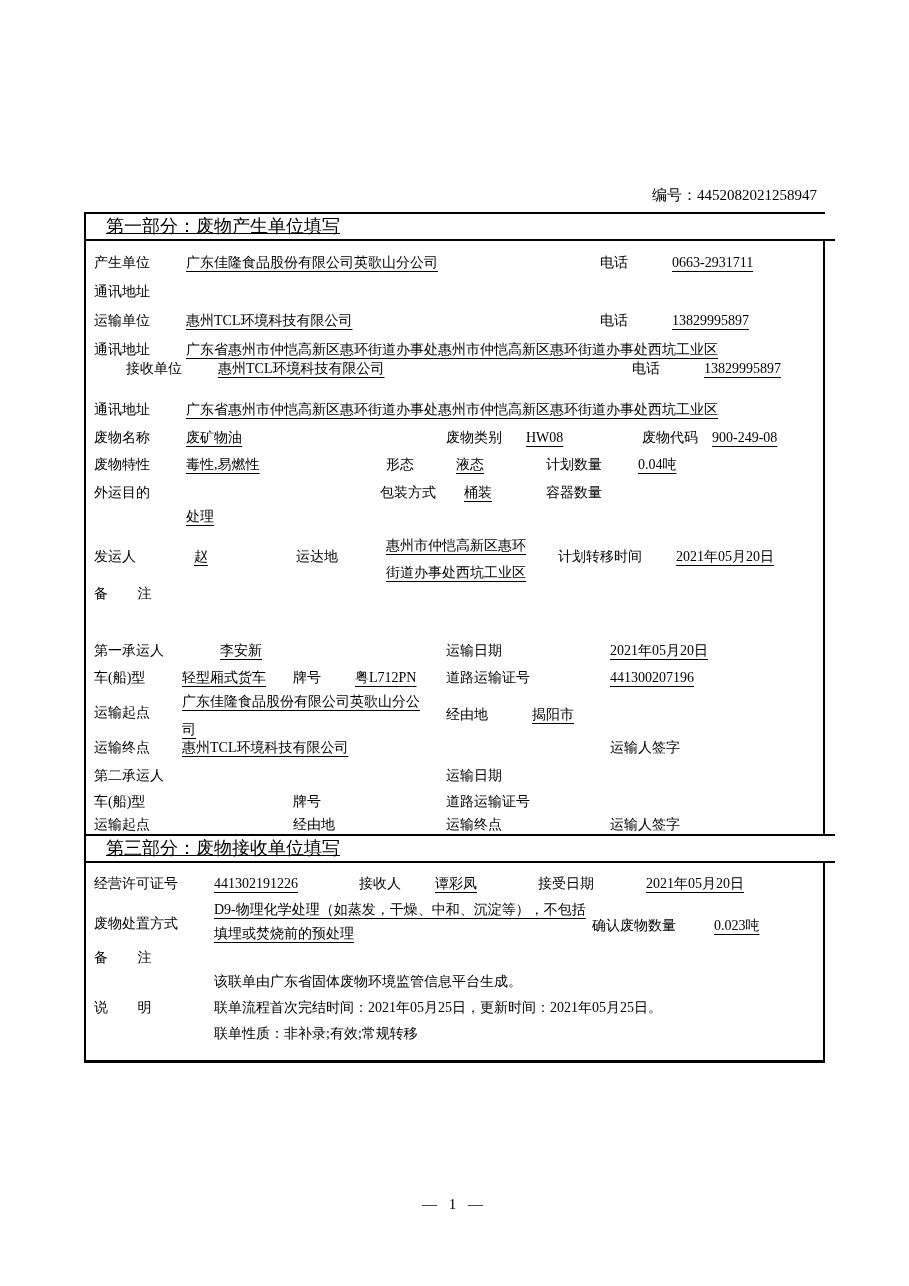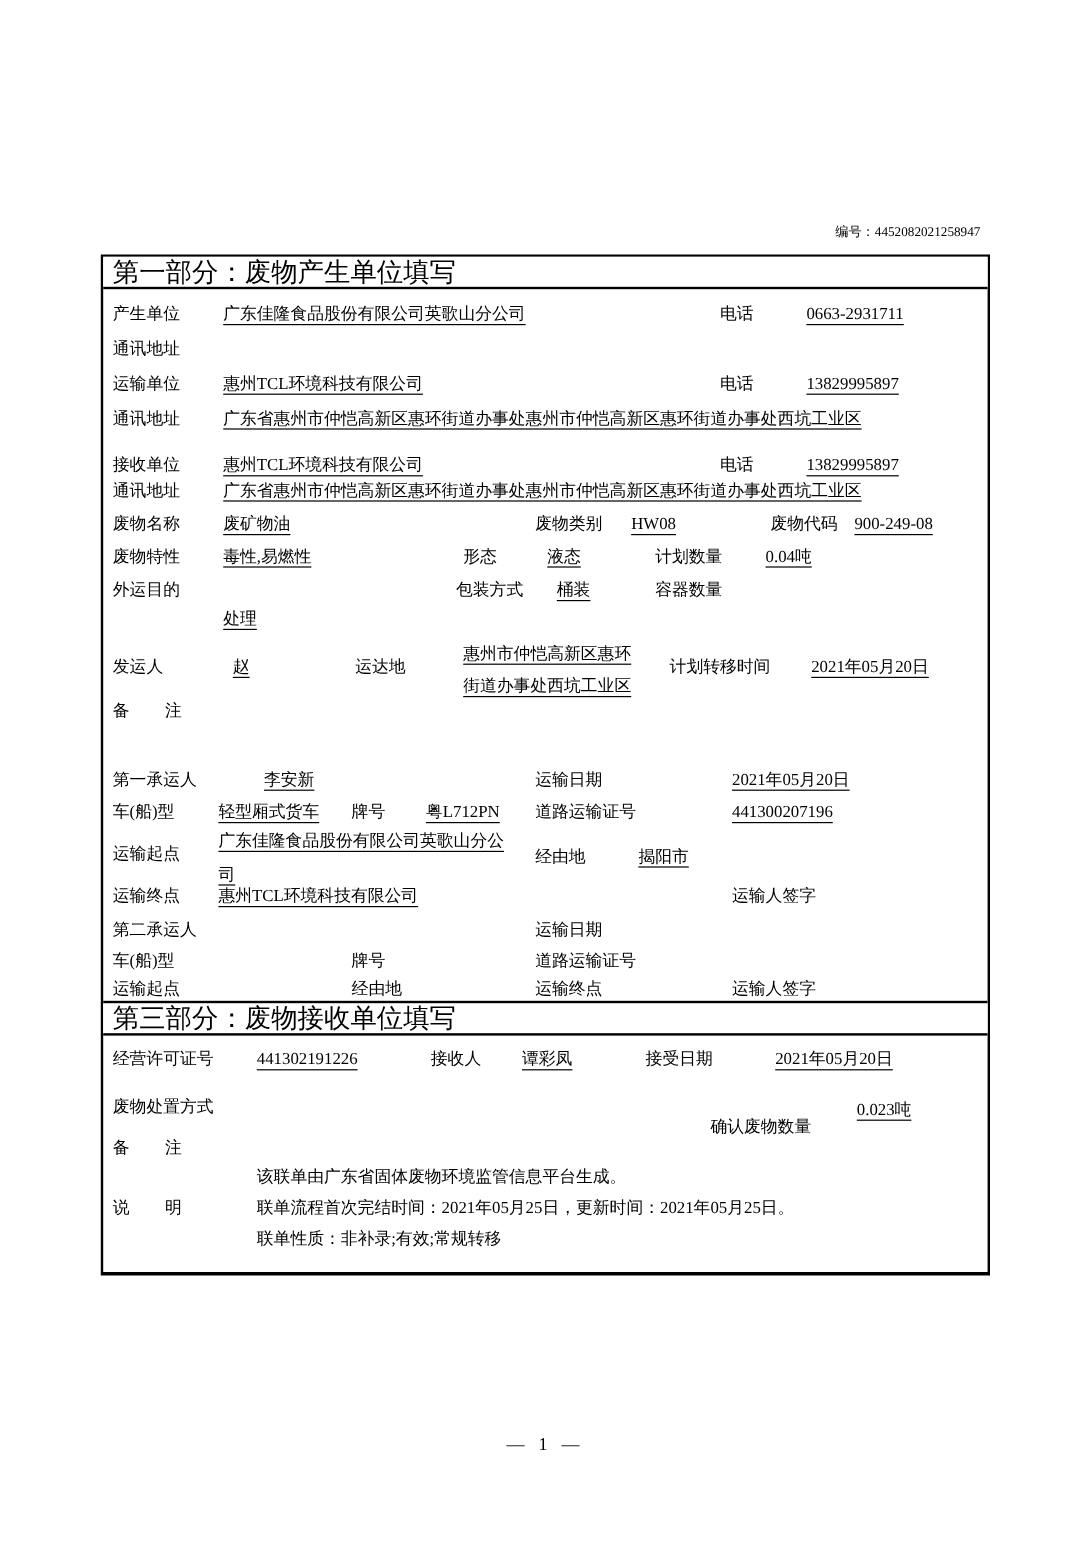--- a/index.html
+++ b/index.html
@@ -10,33 +10,34 @@
     font-family:"Liberation Serif","DejaVu Serif",serif;
     color:#000;
     overflow:hidden;
   }
   .title{
     position:absolute;top:142px;left:0;width:100%;
     text-align:center;font-size:25px;letter-spacing:3px;
   }
   .docno{
     position:absolute;top:186px;right:92px;
-    font-size:11px;
+    font-size:15px;
   }
   .tbl{
     position:absolute;left:84px;top:212px;
     width:737px;height:846px;
     border:2px solid #000;border-bottom-width:3px;
   }
   .sec{
     position:absolute;left:0;width:729px;height:25px;
-    line-height:25px;padding-left:8px;
-    font-size:22px;
+    line-height:25px;padding-left:20px;
+    font-size:18px;
     border-bottom:2px solid #000;
     background:#fff;
+    text-decoration:underline;
   }
   .sec.mid{border-top:2px solid #000;}
   .row{position:absolute;left:0;width:737px;height:22px;line-height:22px;font-size:14px;}
   .f{position:absolute;white-space:nowrap;}
   .wrap{white-space:normal;}
   .u{text-decoration:underline;text-underline-offset:4px;}
   .gap{word-spacing:26px;}
   .mline{line-height:27px;}
   .footer{
     position:absolute;top:1196px;left:0;width:100%;
@@ -71,21 +72,21 @@
       <span class="f u" style="left:100px;">惠州TCL环境科技有限公司</span>
       <span class="f" style="left:514px;">电话</span>
       <span class="f u" style="left:586px;">13829995897</span>
     </div>
 
     <div class="row" style="top:125px;">
       <span class="f" style="left:8px;">通讯地址</span>
       <span class="f u" style="left:100px;">广东省惠州市仲恺高新区惠环街道办事处惠州市仲恺高新区惠环街道办事处西坑工业区</span>
     </div>
 
-    <div class="row" style="top:164px;">
+    <div class="row" style="top:144px;margin-left:32px;">
       <span class="f" style="left:8px;">接收单位</span>
       <span class="f u" style="left:100px;">惠州TCL环境科技有限公司</span>
       <span class="f" style="left:514px;">电话</span>
       <span class="f u" style="left:586px;">13829995897</span>
     </div>
 
     <div class="row" style="top:185px;">
       <span class="f" style="left:8px;">通讯地址</span>
       <span class="f u" style="left:100px;">广东省惠州市仲恺高新区惠环街道办事处惠州市仲恺高新区惠环街道办事处西坑工业区</span>
     </div>
@@ -185,21 +186,22 @@
       <span class="f" style="left:8px;">经营许可证号</span>
       <span class="f u" style="left:128px;">441302191226</span>
       <span class="f" style="left:273px;">接收人</span>
       <span class="f u" style="left:349px;">谭彩凤</span>
       <span class="f" style="left:452px;">接受日期</span>
       <span class="f u" style="left:560px;">2021年05月20日</span>
     </div>
 
     <div class="row" style="top:684px;height:52px;">
       <span class="f" style="left:8px;top:15px;">废物处置方式</span>
-      <span class="f" style="left:506px;top:17px;margin-top:14px;">确认废物数量</span>
+      <span class="f u wrap" style="left:128px;top:0;width:380px;line-height:24px;">D9-物理化学处理（如蒸发，干燥、中和、沉淀等），不包括填埋或焚烧前的预处理</span>
+      <span class="f" style="left:506px;top:17px;">确认废物数量</span>
       <span class="f u" style="left:628px;top:17px;">0.023吨</span>
     </div>
 
     <div class="row" style="top:733px;">
       <span class="f gap" style="left:8px;">备 注</span>
     </div>
 
     <div class="row" style="top:757px;height:78px;">
       <span class="f gap" style="left:8px;top:26px;">说 明</span>
       <span class="f" style="left:128px;top:0;">该联单由广东省固体废物环境监管信息平台生成。</span>

